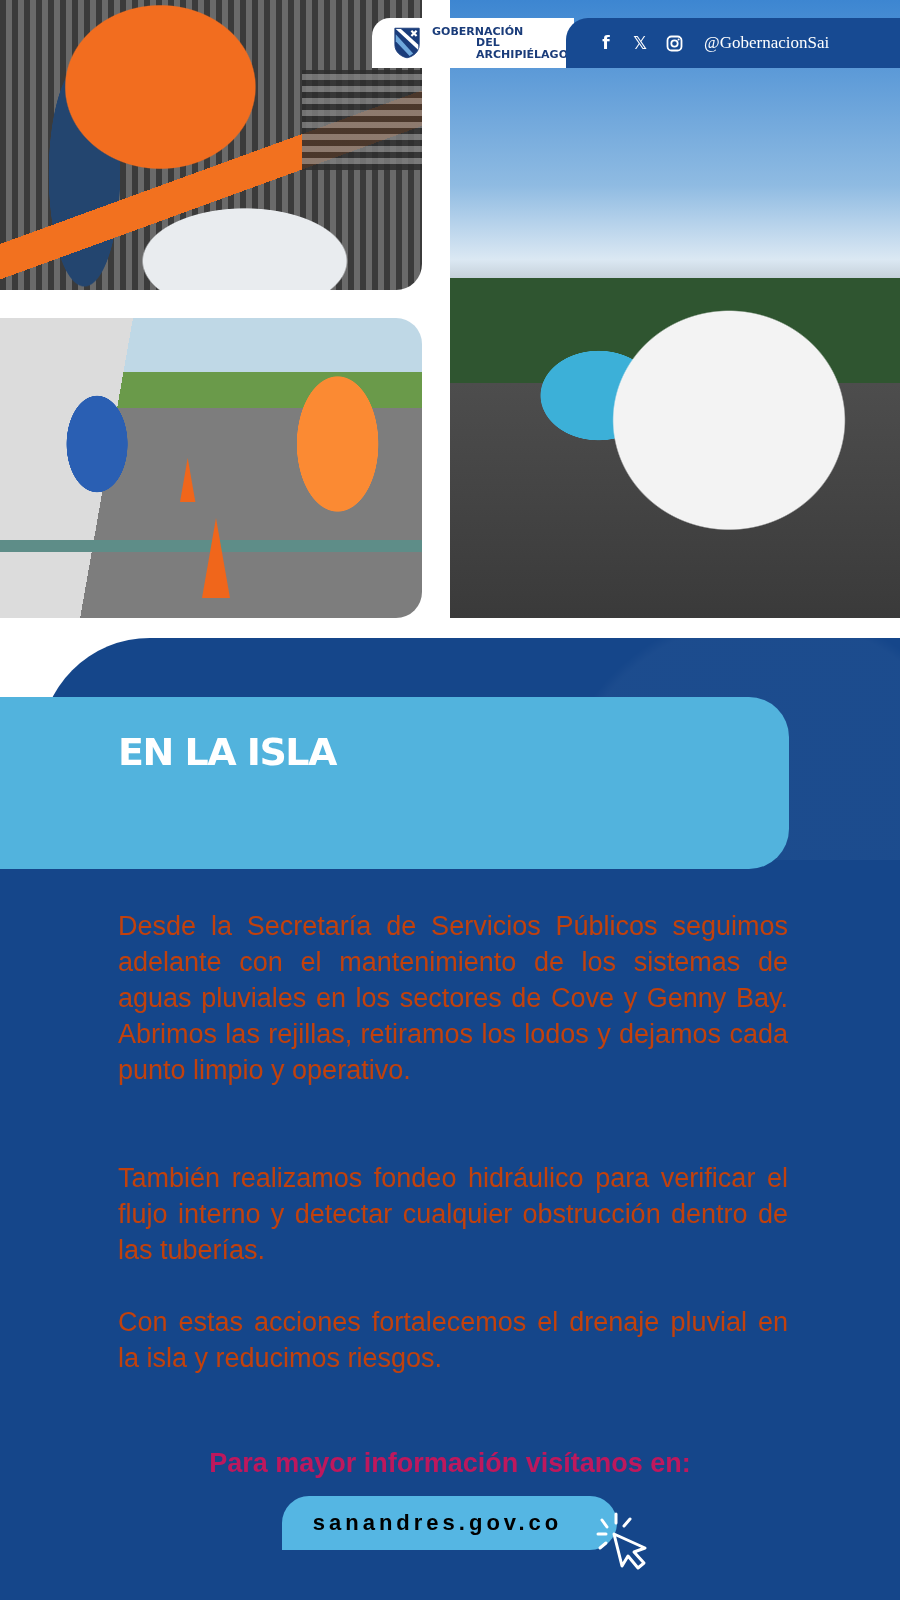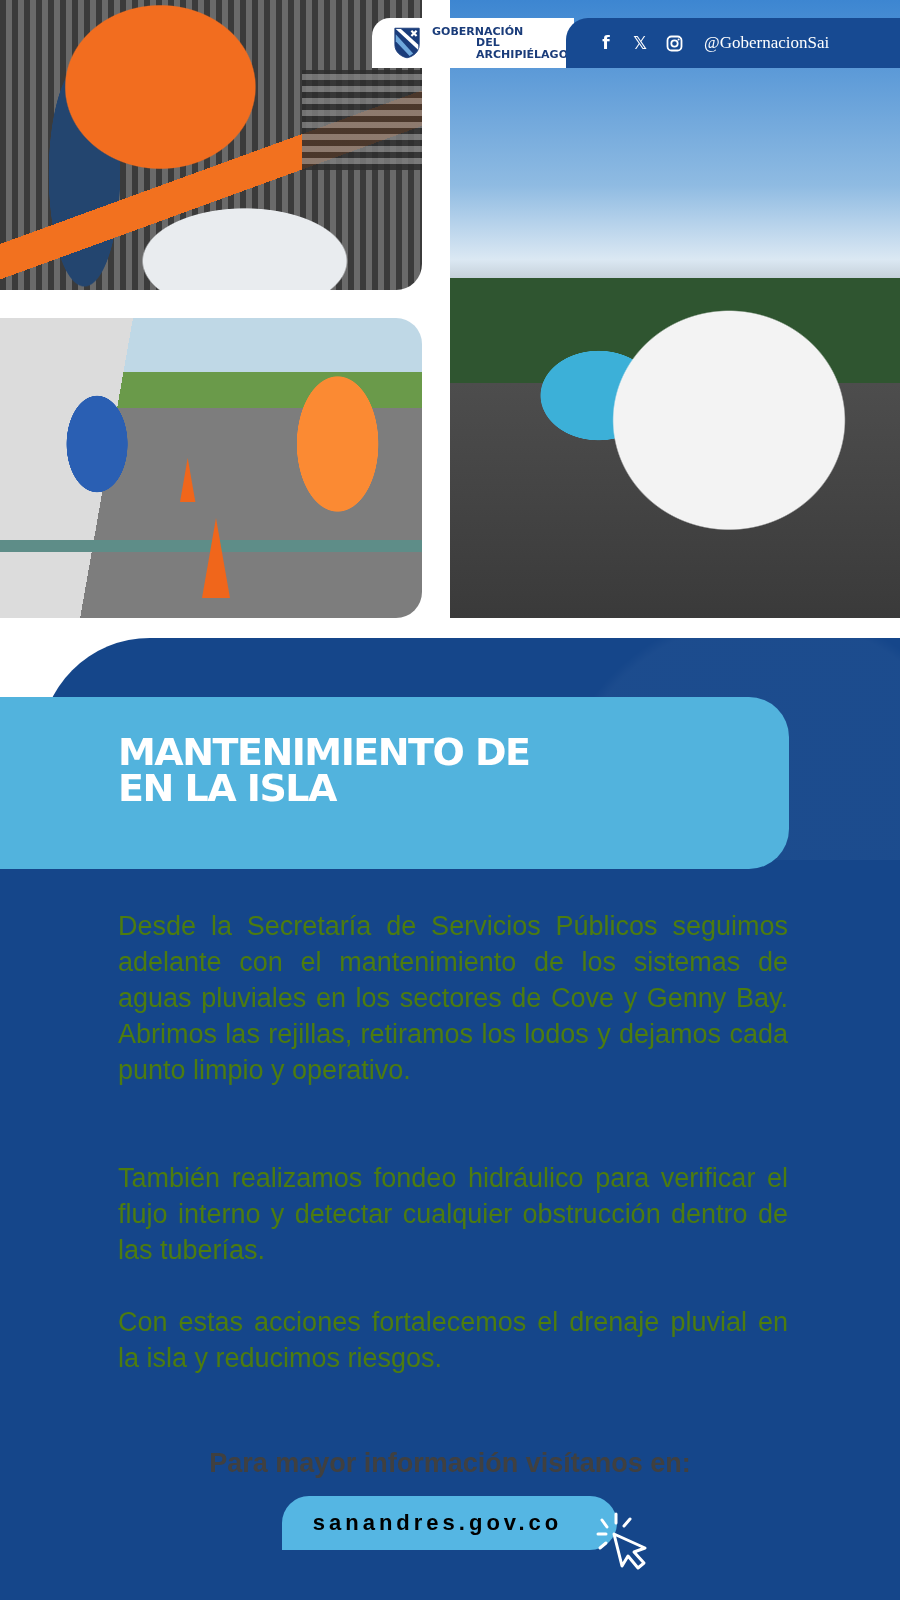--- a/index.html
+++ b/index.html
@@ -77,31 +77,31 @@
     background: #52b3dd; border-top-right-radius: 40px; border-bottom-right-radius: 40px;
   }
   .title {
     position: absolute; left: 118px; top: 734px; width: 640px;
     font-family: "DejaVu Sans", sans-serif; font-weight: bold; color: #ffffff;
     font-size: 38px; line-height: 36px; letter-spacing: -1.5px;
   }
   .title span { display: block; }
 
   .body-text {
-    position: absolute; left: 118px; width: 670px; color: #4d7c0f;
+    position: absolute; left: 118px; width: 670px; color: #c2410c;
     font-family: "Liberation Sans", sans-serif; font-size: 27px; line-height: 36px;
     text-align: justify; text-align-last: left;
   }
   .p1 { top: 908px; }
   .p2 { top: 1160px; }
   .p3 { top: 1304px; }
 
   .cta-label {
     position: absolute; left: 0; top: 1448px; width: 900px; text-align: center;
-    color: #404040; font-family: "Liberation Sans", sans-serif; font-weight: bold; font-size: 27px;
+    color: #be185d; font-family: "Liberation Sans", sans-serif; font-weight: bold; font-size: 27px;
   }
   .url-pill {
     position: absolute; left: 282px; top: 1496px; width: 335px; height: 54px;
     background: #55b6e3; border-top-left-radius: 27px; border-top-right-radius: 27px; border-bottom-right-radius: 27px;
     display: flex; align-items: center; justify-content: center;
     color: #000000; font-family: "Liberation Sans", sans-serif; font-weight: bold; font-size: 22px; letter-spacing: 4px;
     padding-right: 24px;
   }
   .cursor { position: absolute; left: 592px; top: 1512px; width: 62px; height: 60px; }
 </style>
@@ -141,21 +141,20 @@
   </span>
   <span class="handle">@GobernacionSai</span>
 </div>
 
 <div class="white-arc"></div>
 <div class="blue-panel"></div>
 <div class="blue-fill"></div>
 
 <div class="title-band"></div>
 <h1 class="title">
-  <span>MANTENIMIENTO DE</span>
   <span>EN LA ISLA</span>
 </h1>
 
 <p class="body-text p1">Desde la Secretaría de Servicios Públicos seguimos adelante con el mantenimiento de los sistemas de aguas pluviales en los sectores de Cove y Genny Bay. Abrimos las rejillas, retiramos los lodos y dejamos cada punto limpio y operativo.</p>
 <p class="body-text p2">También realizamos fondeo hidráulico para verificar el flujo interno y detectar cualquier obstrucción dentro de las tuberías.</p>
 <p class="body-text p3">Con estas acciones fortalecemos el drenaje pluvial en la isla y reducimos riesgos.</p>
 
 <div class="cta-label">Para mayor información visítanos en:</div>
 <a class="url-pill">
     <span>sanandres.gov.co</span>

